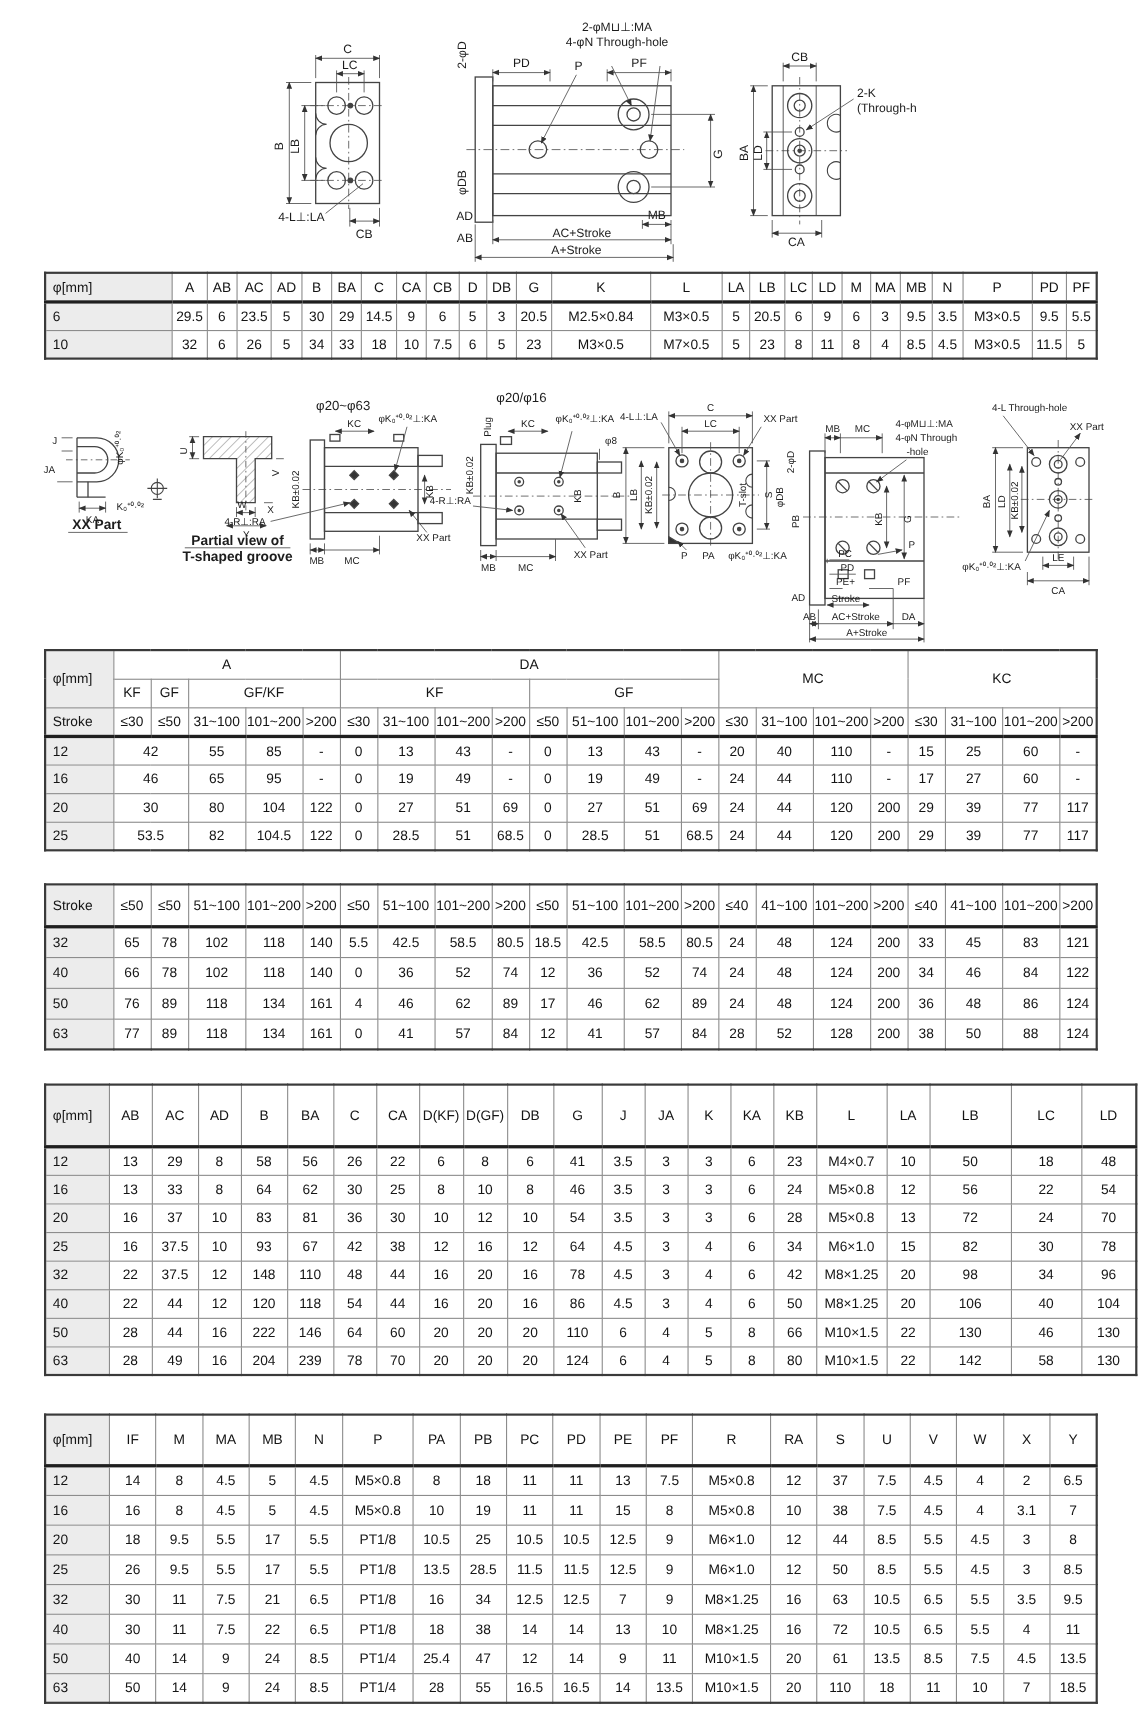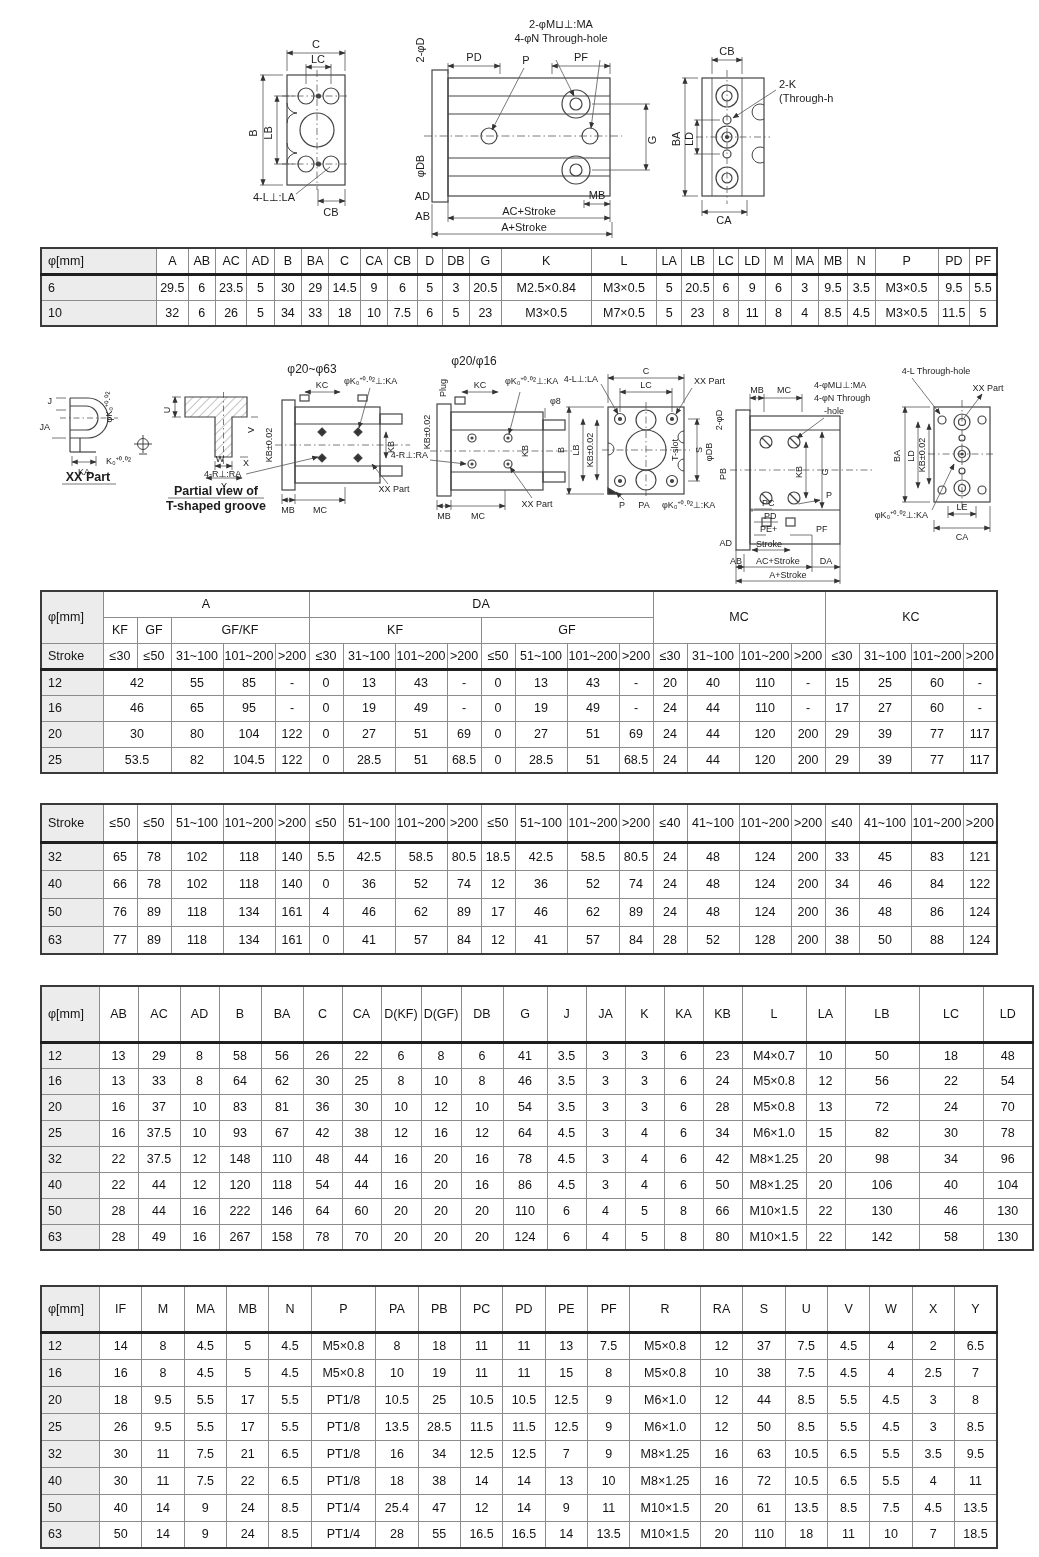--- a/index.html
+++ b/index.html
@@ -1120,22 +1120,22 @@
           <td>22</td>
           <td>130</td>
           <td>46</td>
           <td>130</td>
         </tr>
         <tr>
           <td class="rh" style="text-align: left; padding-left: 6px;">63</td>
           <td>28</td>
           <td>49</td>
           <td>16</td>
-          <td>267</td>
-          <td>158</td>
+          <td>204</td>
+          <td>239</td>
           <td>78</td>
           <td>70</td>
           <td>20</td>
           <td>20</td>
           <td>20</td>
           <td>124</td>
           <td>6</td>
           <td>4</td>
           <td>5</td>
           <td>8</td>
@@ -1235,21 +1235,21 @@
           <td>11</td>
           <td>11</td>
           <td>15</td>
           <td>8</td>
           <td>M5×0.8</td>
           <td>10</td>
           <td>38</td>
           <td>7.5</td>
           <td>4.5</td>
           <td>4</td>
-          <td>2.5</td>
+          <td>3.1</td>
           <td>7</td>
         </tr>
         <tr>
           <td class="rh" style="text-align: left; padding-left: 6px;">20</td>
           <td>18</td>
           <td>9.5</td>
           <td>5.5</td>
           <td>17</td>
           <td>5.5</td>
           <td>PT1/8</td>

